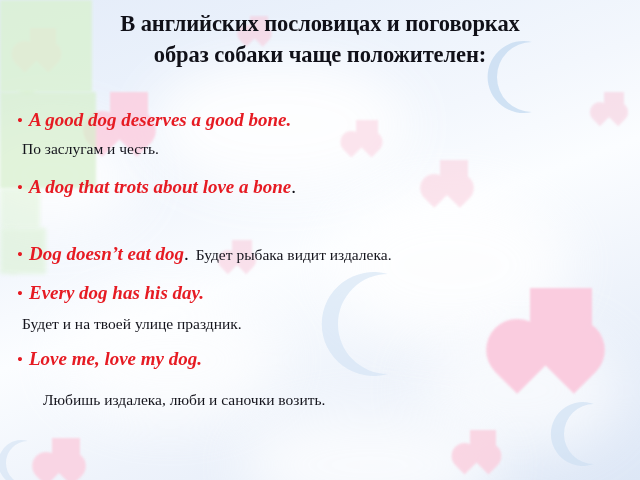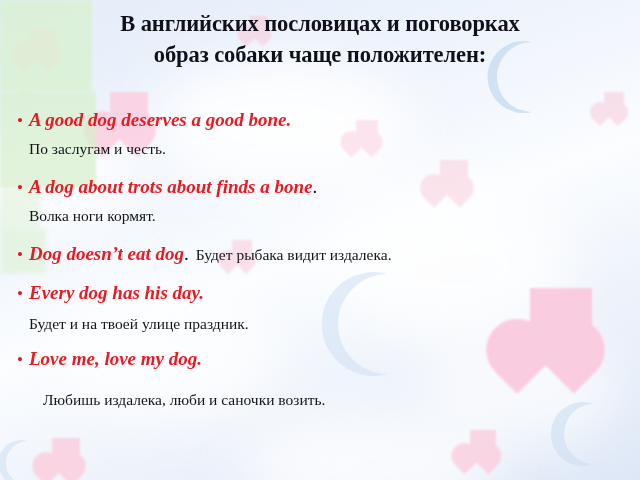--- a/index.html
+++ b/index.html
@@ -107,21 +107,21 @@
     color: #101018;
     font-style: normal;
     font-weight: normal;
   }
 
   .translation {
     display: block;
     font-size: 15.5px;
     color: #14141c;
     line-height: 21px;
-    padding-left: 29px;
+    padding-left: 22px;
     white-space: nowrap;
   }
 
   .inline-translation {
     font-size: 15.5px;
     color: #14141c;
     font-style: normal;
     font-weight: normal;
   }
 
@@ -242,22 +242,21 @@
       <div>В английских пословицах и поговорках</div>
       <div>образ собаки чаще положителен:</div>
     </div>
 
     <div class="block" style="top:108px;">
       <span class="proverb"><span class="bullet">•</span><span>A good dog deserves a good bone.</span><span class="tail"></span></span>
       <span class="translation" style="margin-top:5px;">По заслугам и честь.</span>
     </div>
 
     <div class="block" style="top:175px;">
-      <span class="proverb"><span class="bullet">•</span><span>A dog about trots about finds a bone</span><span class="tail">.</span></span>
-      <span class="translation" style="margin-top:5px;">Волка ноги кормят.</span>
+      <span class="proverb"><span class="bullet">•</span><span>A dog that trots about love a bone</span><span class="tail">.</span></span>
     </div>
 
     <div class="block" style="top:242px;">
       <span class="proverb"><span class="bullet">•</span><span>Dog doesn’t eat dog</span><span class="tail">.</span><span class="inline-translation" style="padding-left:7px;">Будет рыбака видит издалека.</span></span>
     </div>
 
     <div class="block" style="top:281px;">
       <span class="proverb"><span class="bullet">•</span><span>Every dog has his day.</span><span class="tail"></span></span>
       <span class="translation" style="margin-top:7px;">Будет и на твоей улице праздник.</span>
     </div>

